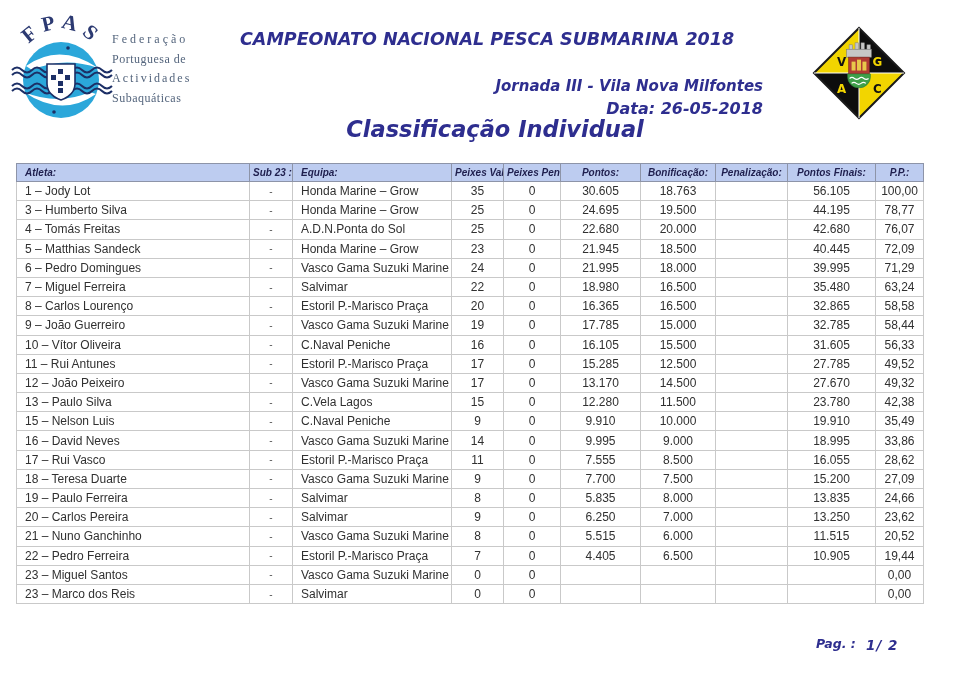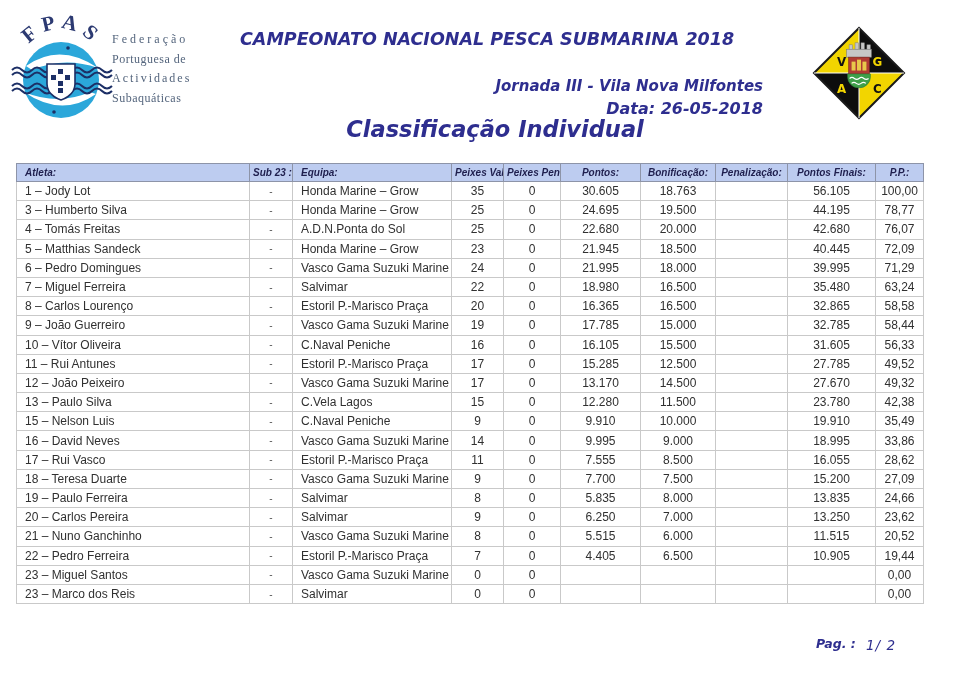--- a/index.html
+++ b/index.html
@@ -40,21 +40,21 @@
   .results td{
     background:#ffffff;color:#303030;font-size:12px;border:1px solid #c9c9c9;
     height:18.2px;padding:0 3px;white-space:nowrap;overflow:hidden;text-align:center;}
   .results th.a-left, .results td.c-left{text-align:left;padding-left:8px;}
   .results td.c-sub{font-size:10px;color:#555;}
 
   
   .pag-label{left:816px;top:636px;font-family:"DejaVu Sans",sans-serif;
     font-weight:bold;font-style:italic;font-size:12.5px;}
   .pag-num{left:866px;top:637px;font-family:"DejaVu Sans",sans-serif;
-    font-weight:normal;font-style:italic;font-size:13.5px;letter-spacing:1px;}
+    font-weight:bold;font-style:italic;font-size:13.5px;letter-spacing:1px;}
 </style>
 </head>
 <body>
 
 <svg class="abs fpas-logo" viewBox="0 0 106 112">
   <defs>
       <path id="fpasArc" d="M 14 48 A 40 40 0 0 1 92 48"></path>
     </defs>
   <text font-family="Liberation Serif,serif" font-size="21" font-weight="bold" fill="#2c3a72" letter-spacing="6">
     <textPath href="#fpasArc" startOffset="16%">FPAS</textPath>

